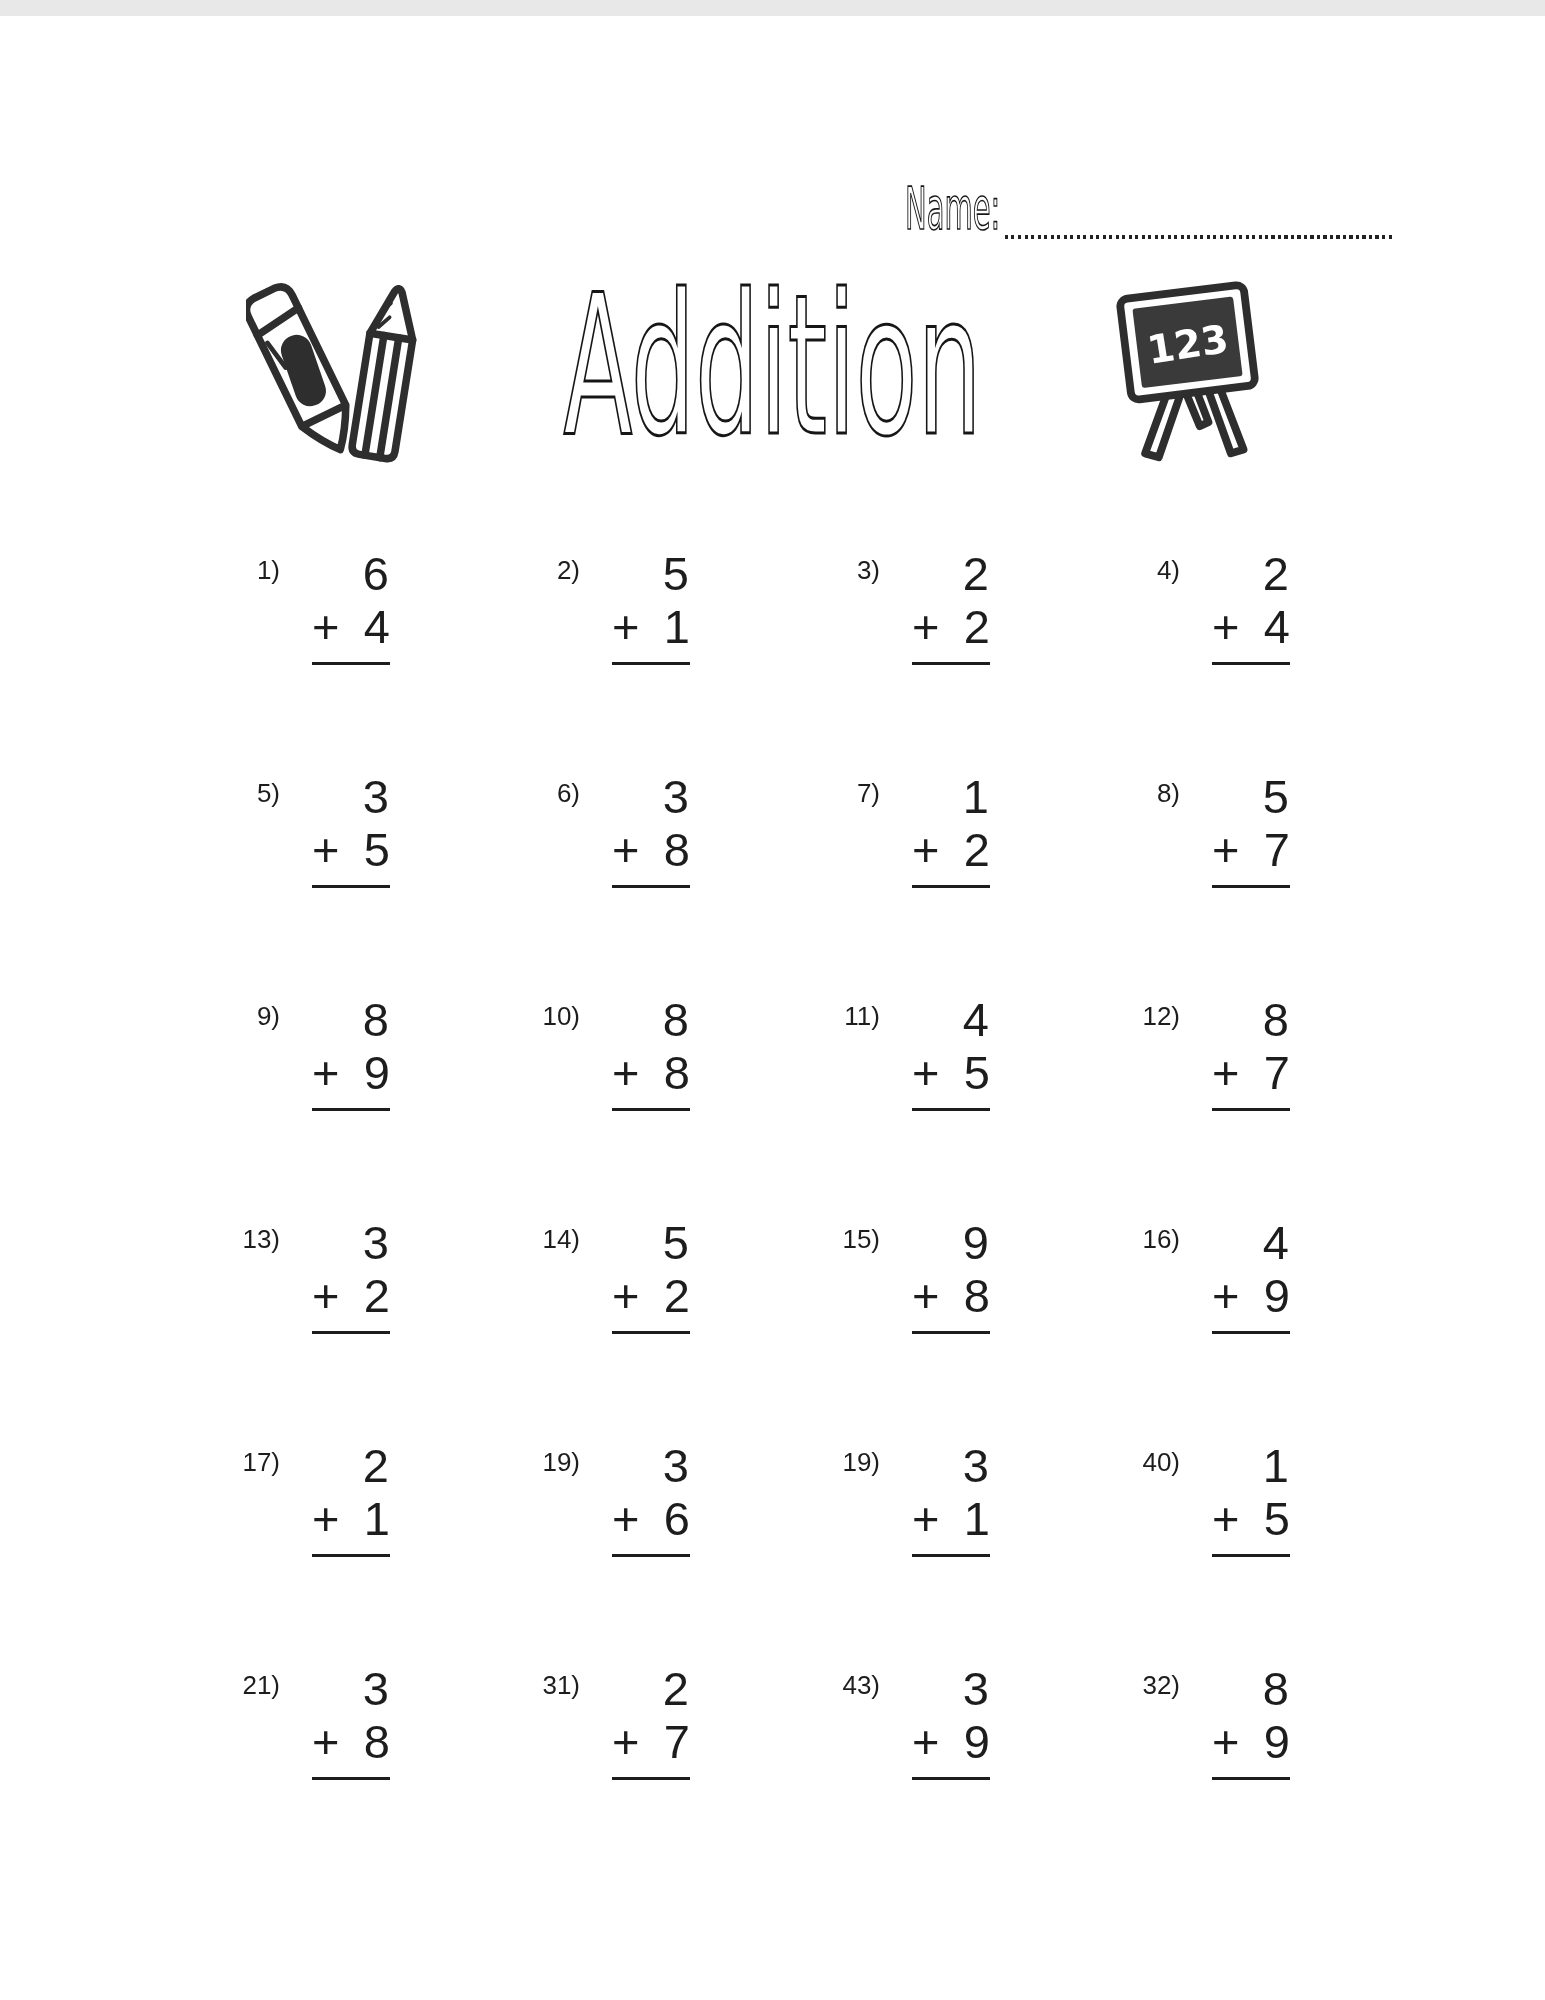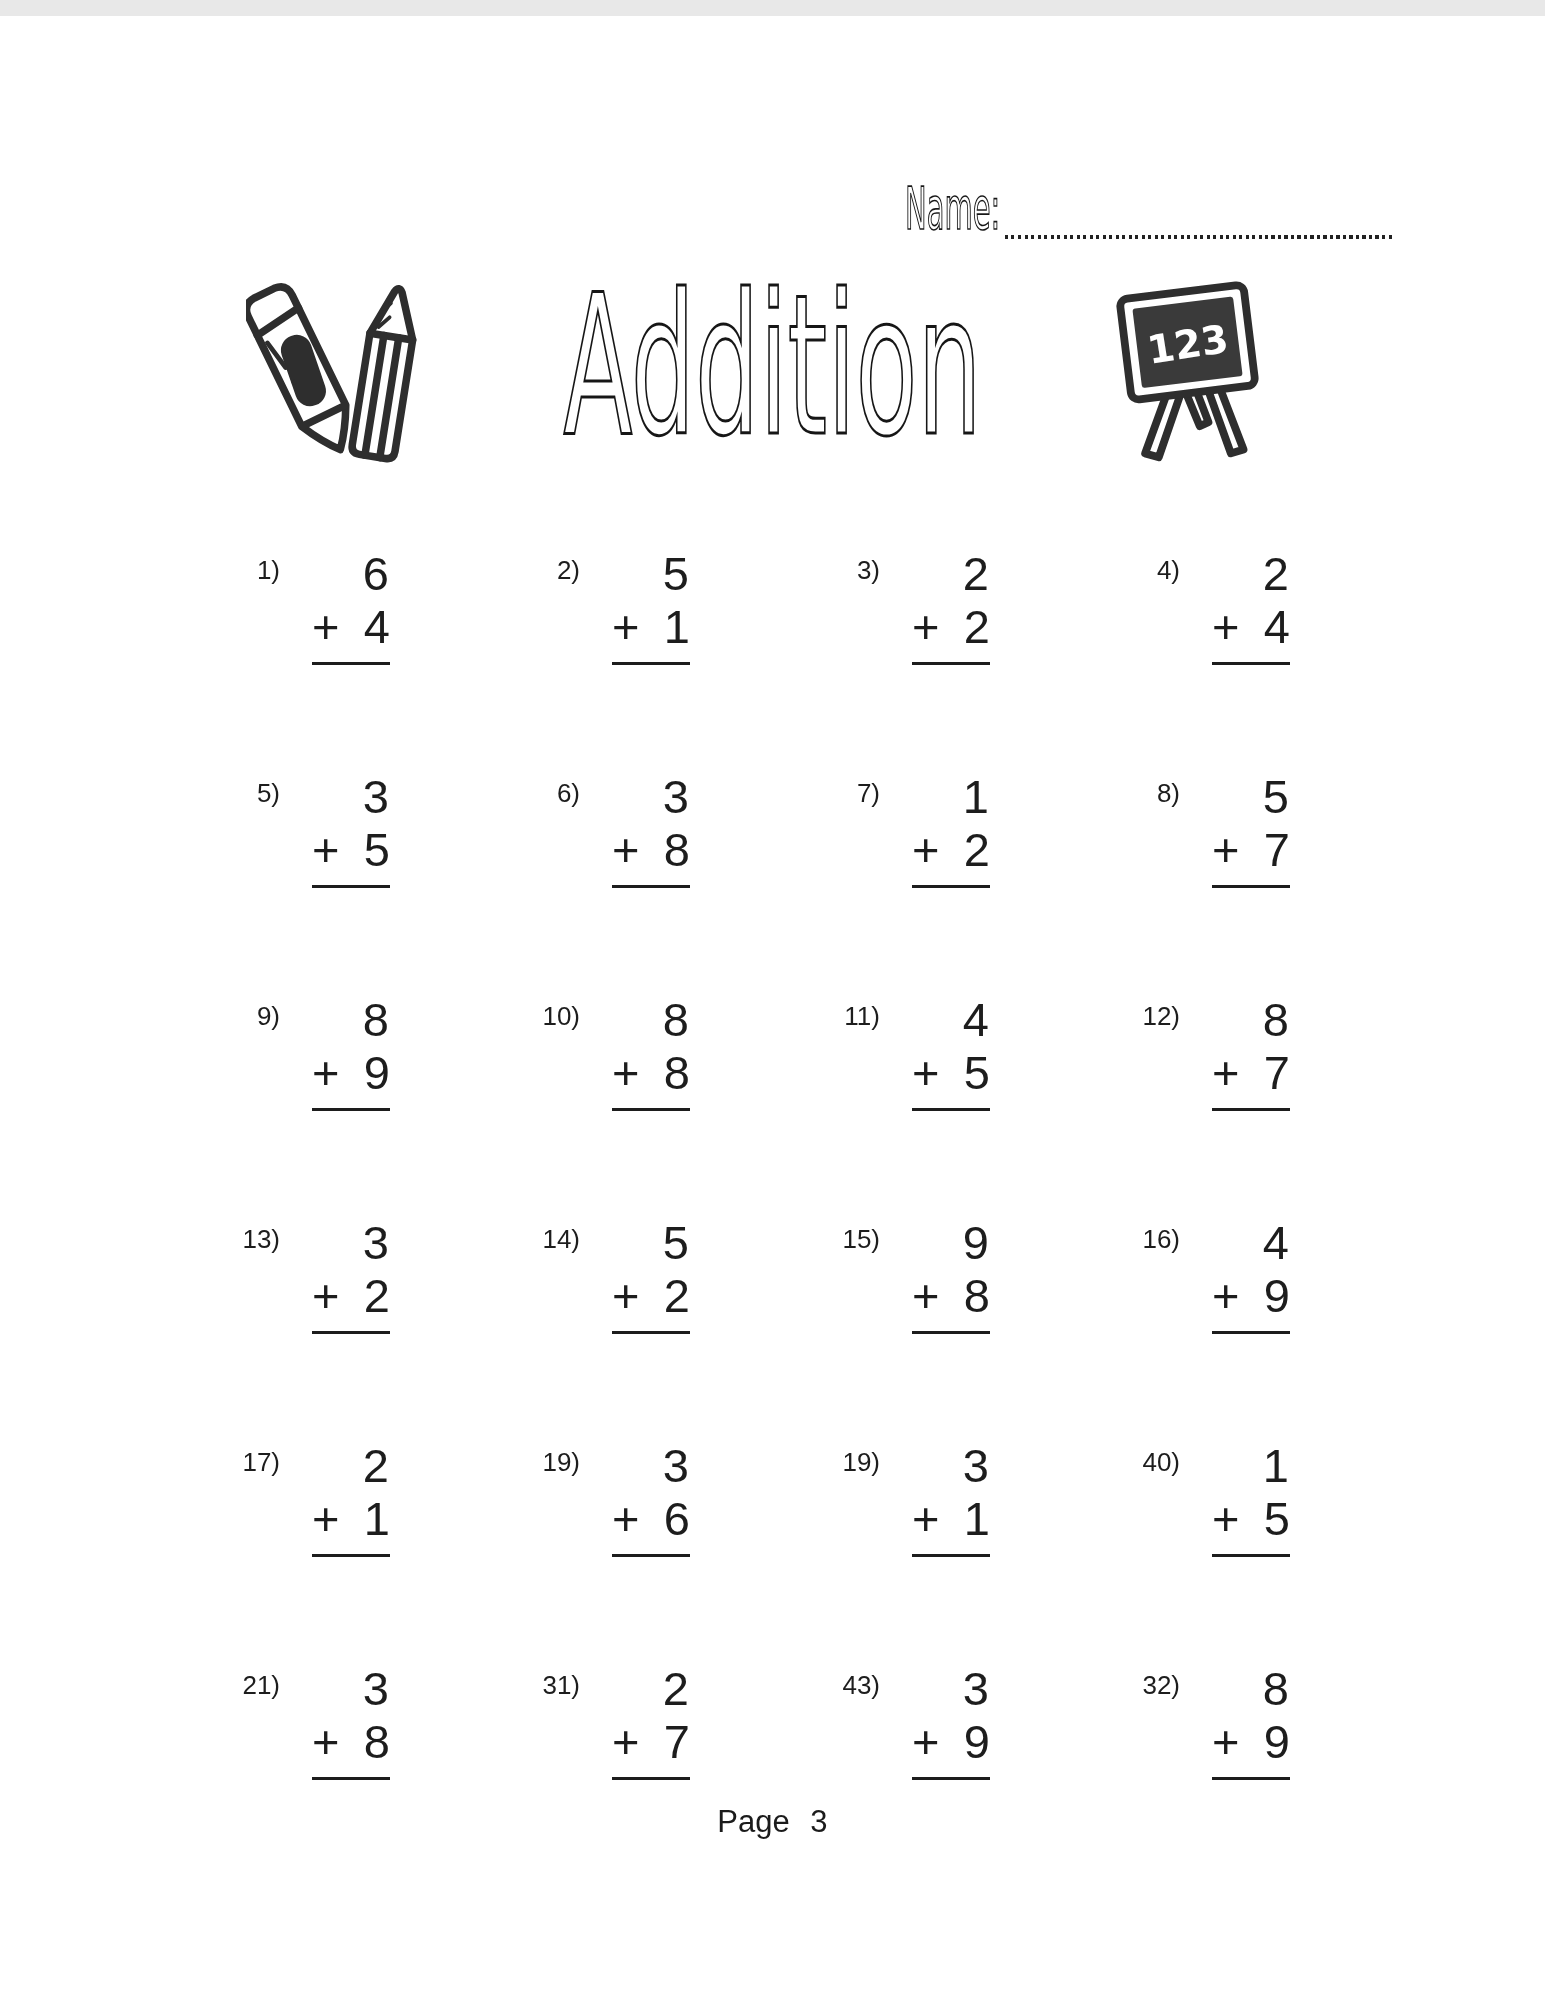--- a/index.html
+++ b/index.html
@@ -370,14 +370,13 @@
     <div class="prob">
       <div class="top-num">8</div>
       <div class="second-row">
         <span>+</span>
         <span>9</span>
       </div>
     </div>
   </div>
 </div>
 
-  <div class="footer">Page 3</div>
 </div>
 
 </body></html>

